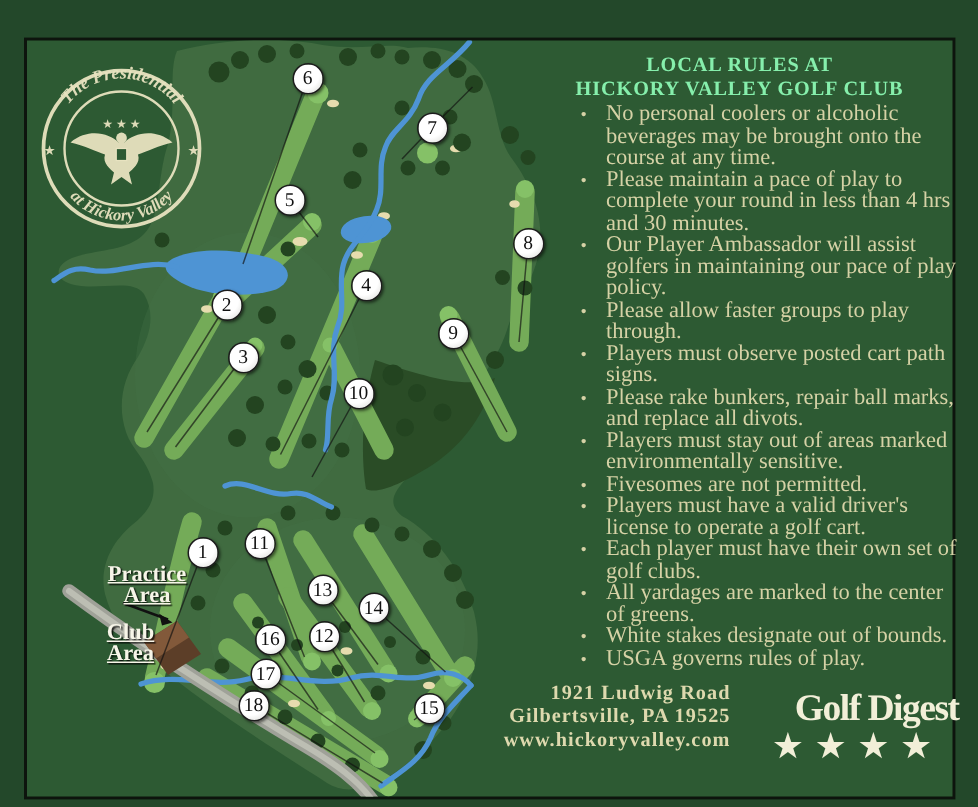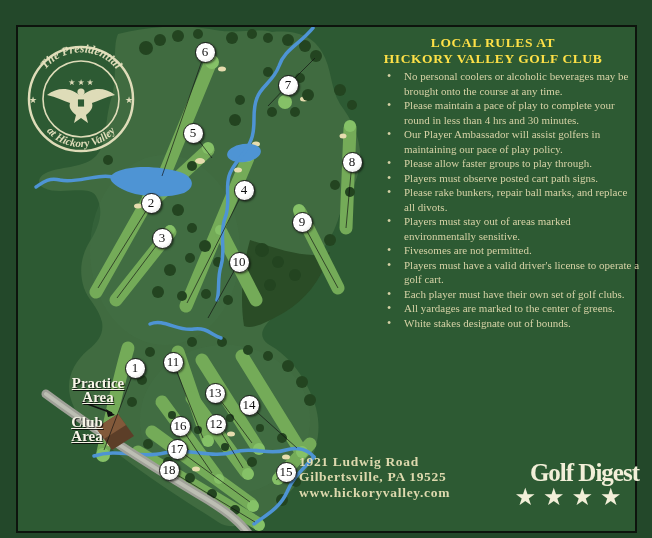--- a/index.html
+++ b/index.html
@@ -16,24 +16,24 @@
     background:#2d5a33;
     border:2px solid #0d140d;
   }
   svg.map { position:absolute; left:0; top:0; width:652px; height:538px; }
 
   
   .seal { position:absolute; left:23px; top:41px; width:116px; height:116px; }
 
   
   .rules-title { position:absolute; left:352px; top:35px; width:282px;
-    text-align:center; color:#fde047; font-weight:bold; font-size:13.5px;
+    text-align:center; color:#86efac; font-weight:bold; font-size:13.5px;
     line-height:15.5px; letter-spacing:0.6px; }
   .rules-list { position:absolute; left:368px; top:69px; width:272px;
-    list-style:none; color:#d6d2a6; font-size:11px; line-height:14.5px; }
+    list-style:none; color:#d6d2a6; font-size:15px; line-height:14.5px; }
   .rules-list li { position:relative; padding-left:36px; }
   .rules-list li::before { content:"•"; position:absolute; left:19px; top:0; font-size:12px; }
 
   
   .hole {
     position:absolute; width:21px; height:21px; border-radius:50%;
     background:radial-gradient(circle at 38% 32%, #ffffff 55%, #d8d8d4 100%);
     border:1.4px solid #1c1c1c;
     color:#111; font-size:13px; line-height:18px; text-align:center;
     box-shadow:1px 1px 2px rgba(0,0,0,.55);
@@ -44,21 +44,21 @@
     position:absolute; color:#f7f5e8; font-weight:bold; font-size:15px;
     line-height:13.5px; text-align:center; white-space:pre-line;
     text-shadow:1px 1px 1px rgba(0,0,0,.8);
     text-decoration:underline;
   }
   .lbl-practice { left:55px; top:377px; width:86px; }
   .lbl-club { left:50px; top:416px; width:74px; }
 
   
   .address { position:absolute; left:299px; top:454px; width:188px;
-    text-align:left; color:#ded9ae; font-weight:bold; font-size:13.5px;
+    text-align:right; color:#ded9ae; font-weight:bold; font-size:13.5px;
     line-height:15.4px; letter-spacing:0.7px; }
   .gd-wordmark { position:absolute; left:497px; top:459px; width:142px;
     text-align:right; color:#f2efd8; font-weight:bold; font-size:25px;
     letter-spacing:-1px; }
   .gd-stars { position:absolute; left:497px; top:483px; width:142px;
     text-align:center; color:#f2efd8; font-size:24px; letter-spacing:7px;
     text-indent:7px; }
 </style>
 </head>
 <body>
@@ -302,20 +302,21 @@
   <li>Our Player Ambassador will assist golfers in maintaining our pace of play policy.</li>
   <li>Please allow faster groups to play through.</li>
   <li>Players must observe posted cart path signs.</li>
   <li>Please rake bunkers, repair ball marks, and replace all divots.</li>
   <li>Players must stay out of areas marked environmentally sensitive.</li>
   <li>Fivesomes are not permitted.</li>
   <li>Players must have a valid driver's license to operate a golf cart.</li>
   <li>Each player must have their own set of golf clubs.</li>
   <li>All yardages are marked to the center of greens.</li>
   <li>White stakes designate out of bounds.</li>
+  <li>USGA governs rules of play.</li>
 </ul>
 
 <div class="hole" style="left:124.5px;top:357.5px">1</div>
 <div class="hole" style="left:140.5px;top:192.5px">2</div>
 <div class="hole" style="left:151.5px;top:227.5px">3</div>
 <div class="hole" style="left:233.5px;top:179.5px">4</div>
 <div class="hole" style="left:182.5px;top:122.5px">5</div>
 <div class="hole" style="left:194.5px;top:41.5px">6</div>
 <div class="hole" style="left:277.5px;top:74.5px">7</div>
 <div class="hole" style="left:341.5px;top:151.5px">8</div>

